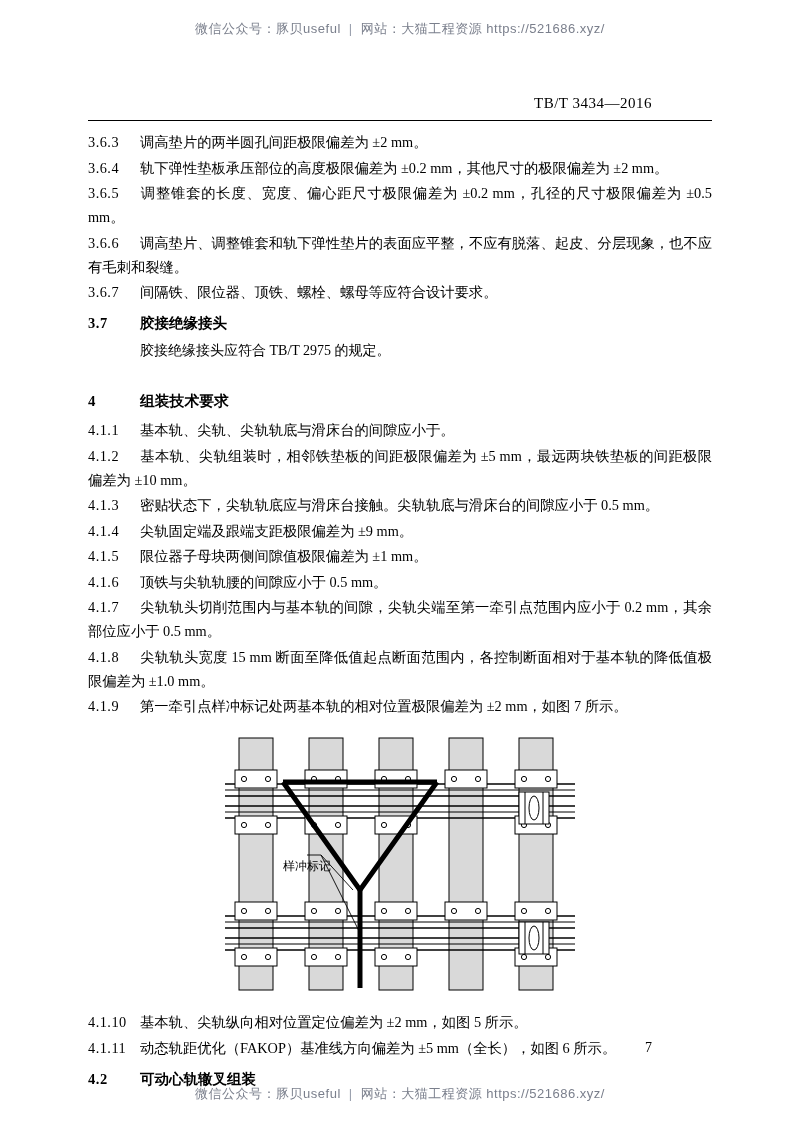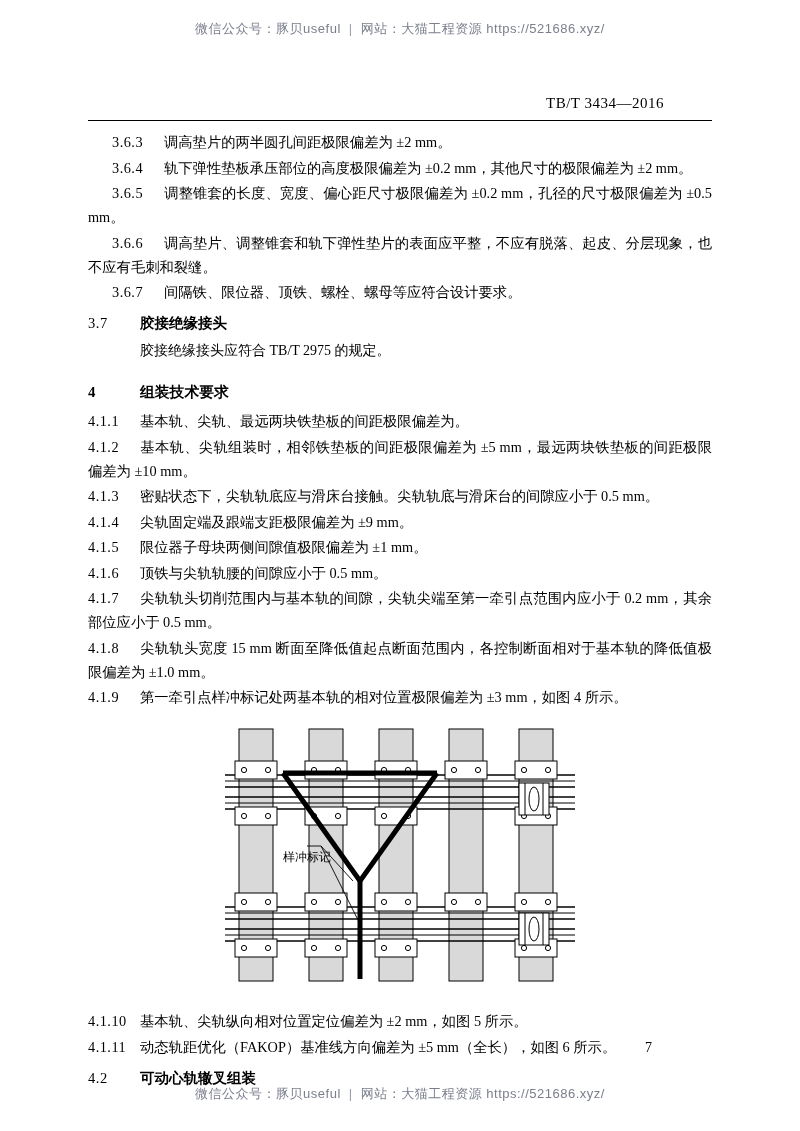--- a/index.html
+++ b/index.html
@@ -45,21 +45,21 @@
 
   .header-rule {
     position: absolute;
     left: 88px;
     top: 120px;
     width: 624px;
     border-bottom: 1.2px solid #000;
   }
   .doc-code {
     position: absolute;
-    right: 76px;
+    right: 88px;
     top: 95px;
     font-family: "Liberation Serif", serif;
     font-size: 15px;
     letter-spacing: 0.5px;
   }
 
   .content {
     position: absolute;
     left: 88px;
     top: 130px;
@@ -69,36 +69,36 @@
   .line {
     font-size: 14.3px;
     line-height: 24px;
     margin: 0 0 1.5px 0;
     text-align: justify;
   }
   .num {
     display: inline-block;
     letter-spacing: 0.5px;
   }
-  .n3 { width: 52px; margin-left: 24px; }
+  .n3 { width: 52px; }
   .n4 { width: 52px; }
   .sec-head {
     font-weight: bold;
     font-size: 14.8px;
     line-height: 26px;
-    margin: 16px 0 4px 0;
+    margin: 25px 0 4px 0;
   }
   .sec-head .num { width: 52px; font-weight: bold;}
   .sub-head {
     font-weight: bold;
     font-size: 14.5px;
     line-height: 25px;
     margin: 7px 0 3px 0;
   }
-  .sub-head .num { width: 52px; font-weight: normal;}
+  .sub-head .num { width: 52px; font-weight: bold;}
   .plain-indent {
     font-size: 14px;
     line-height: 24px;
     padding-left: 52px;
     margin: 0 0 1.5px 0;
   }
 
   
   .figure-wrap {
     margin-top: 12px;
@@ -107,21 +107,21 @@
     justify-content: center;
     align-items: center;
   }
   .figure-caption {
     text-align: center;
     font-weight: bold;
     font-size: 14.5px;
     margin-top: 10px;
     letter-spacing: 1px;
   }
-  .after-fig { margin-top: 20px; font-family: Liberation Serif, serif; }
+  .after-fig { margin-top: 12px; font-family: Liberation Serif, serif; }
 
   .page-number {
     position: absolute;
     right: 88px;
     top: 1040px;
     font-size: 14px;
     font-family: "Liberation Serif", serif;
   }
 </style>
 </head>
@@ -148,37 +148,37 @@
 
     <p class="line"><span class="num n3">3.6.7</span><span>间隔铁、限位器、顶铁、螺栓、螺母等应符合设计要求。</span></p>
 
     <p class="sub-head"><span class="num">3.7</span><span>胶接绝缘接头</span></p>
 
     <p class="plain-indent">胶接绝缘接头应符合 TB/T 2975 的规定。</p>
 
     <p class="sec-head"><span class="num">4</span><span>组装技术要求</span></p>
 
 
-    <p class="line"><span class="num n4">4.1.1</span><span>基本轨、尖轨、最远两块铁垫板的间距极限偏差为。</span></p>
+    <p class="line"><span class="num n4">4.1.1</span><span>基本轨、尖轨、尖轨轨底与滑床台的间隙应小于。</span></p>
 
     <p class="line"><span class="num n4">4.1.2</span><span>基本轨、尖轨组装时，相邻铁垫板的间距极限偏差为 ±5 mm，最远两块铁垫板的间距极限偏差为 ±10 mm。</span></p>
 
     <p class="line"><span class="num n4">4.1.3</span><span>密贴状态下，尖轨轨底应与滑床台接触。尖轨轨底与滑床台的间隙应小于 0.5 mm。</span></p>
 
     <p class="line"><span class="num n4">4.1.4</span><span>尖轨固定端及跟端支距极限偏差为 ±9 mm。</span></p>
 
     <p class="line"><span class="num n4">4.1.5</span><span>限位器子母块两侧间隙值极限偏差为 ±1 mm。</span></p>
 
     <p class="line"><span class="num n4">4.1.6</span><span>顶铁与尖轨轨腰的间隙应小于 0.5 mm。</span></p>
 
     <p class="line"><span class="num n4">4.1.7</span><span>尖轨轨头切削范围内与基本轨的间隙，尖轨尖端至第一牵引点范围内应小于 0.2 mm，其余部位应小于 0.5 mm。</span></p>
 
     <p class="line"><span class="num n4">4.1.8</span><span>尖轨轨头宽度 15 mm 断面至降低值起点断面范围内，各控制断面相对于基本轨的降低值极限偏差为 ±1.0 mm。</span></p>
 
-    <p class="line"><span class="num n4">4.1.9</span><span>第一牵引点样冲标记处两基本轨的相对位置极限偏差为 ±3 mm，如图 4 所示。</span></p>
+    <p class="line"><span class="num n4">4.1.9</span><span>第一牵引点样冲标记处两基本轨的相对位置极限偏差为 ±2 mm，如图 7 所示。</span></p>
 
     <div class="figure-wrap">
       <svg width="350" height="268" viewBox="0 0 350 268">
         <defs>
           <g id="plateBox"></g>
         </defs>
 
         <rect x="14" y="8" width="34" height="252" fill="#d9d9d9" stroke="#000" stroke-width="1"></rect>
         <rect x="84" y="8" width="34" height="252" fill="#d9d9d9" stroke="#000" stroke-width="1"></rect>
         <rect x="154" y="8" width="34" height="252" fill="#d9d9d9" stroke="#000" stroke-width="1"></rect>

